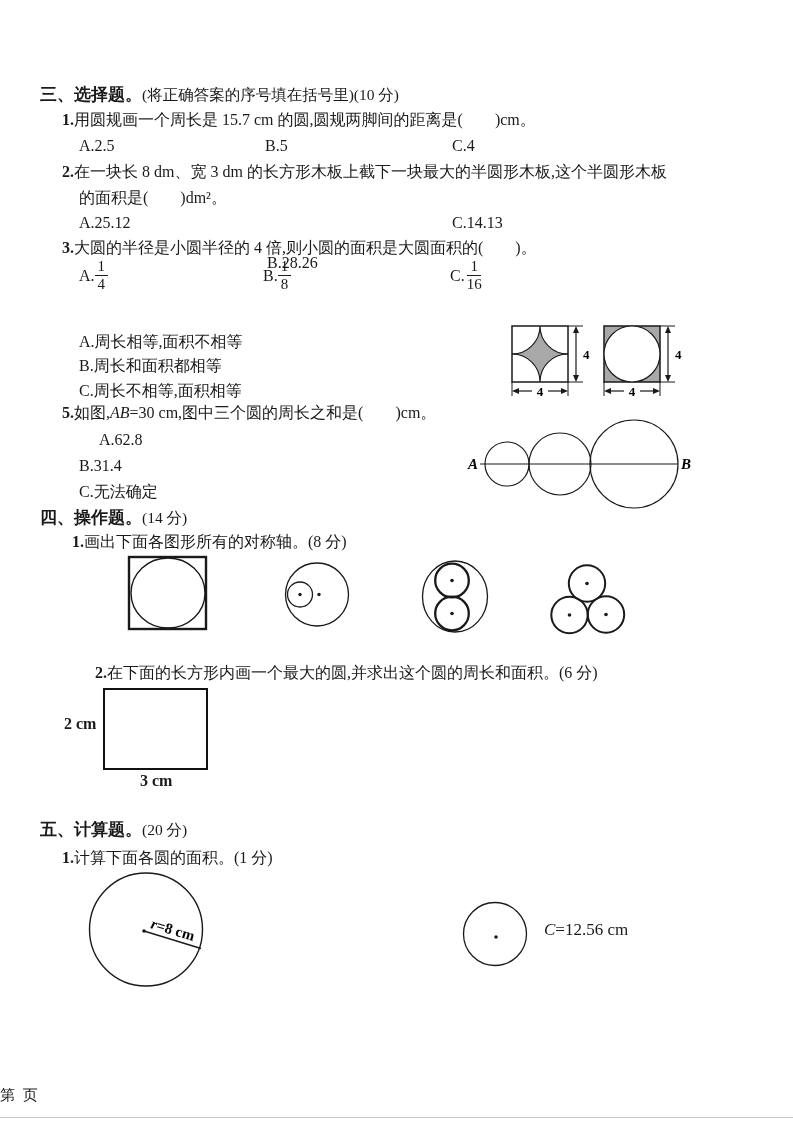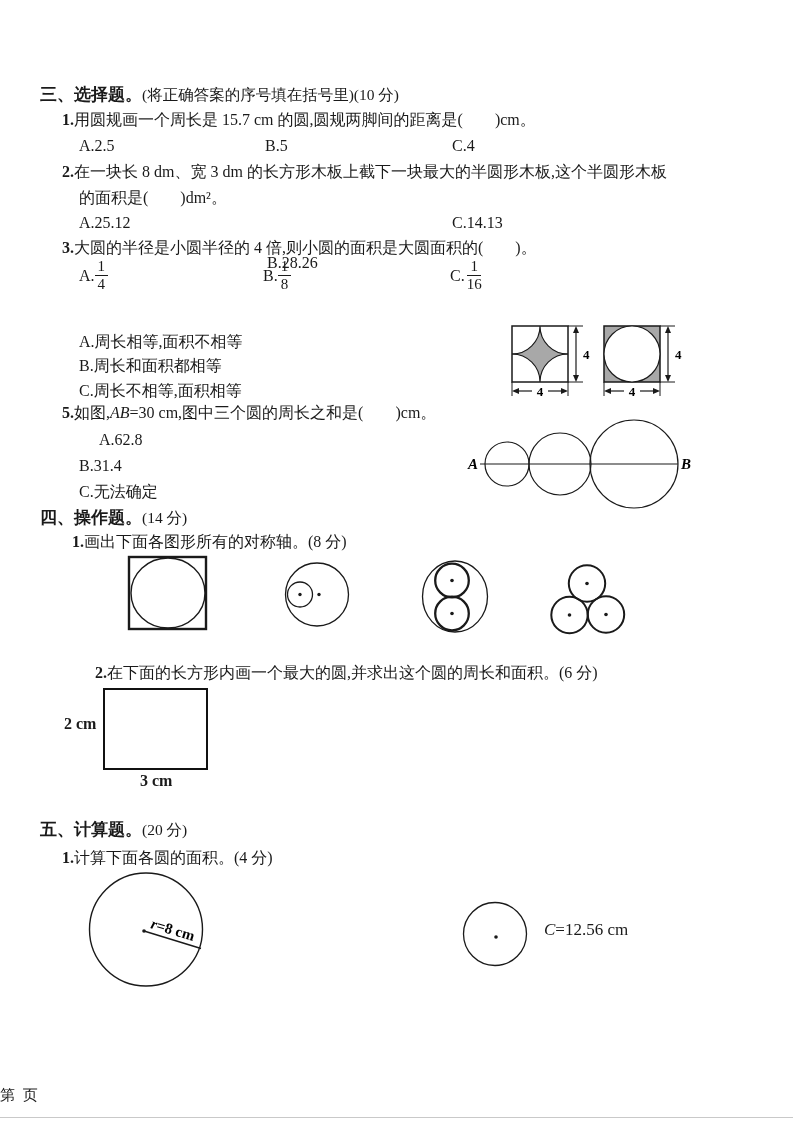--- a/index.html
+++ b/index.html
@@ -175,21 +175,21 @@
   </div>
 
   <div class="rect-fig" style="left:103px;top:688px;width:105px;height:82px;"></div>
   <div class="dim-text" style="left:64px;top:715px;">2 cm</div>
   <div class="dim-text" style="left:140px;top:772px;">3 cm</div>
 
   <div class="line" style="left:40px;top:819px;">
     <span class="sec-title">五、计算题。</span><span class="note">(20 分)</span>
   </div>
   <div class="line" style="left:62px;top:847px;">
-    <span class="qnum">1.</span><span>计算下面各圆的面积。(4 分)</span>
+    <span class="qnum">1.</span><span>计算下面各圆的面积。(1 分)</span>
   </div>
 
   <svg class="fig" style="left:88px;top:871px;" width="120" height="118" viewBox="0 0 120 118">
     <circle cx="58" cy="58.5" r="56.5" fill="none" stroke="#1a1a1a" stroke-width="1.4"></circle>
     <circle cx="56" cy="60" r="1.8" fill="#1a1a1a"></circle>
     <line x1="56" y1="60" x2="113" y2="77.5" stroke="#1a1a1a" stroke-width="1.4"></line>
     <text class="rlabel" x="62" y="57" transform="rotate(17 62 57)"><tspan class="rvar">r</tspan><tspan>=8 cm</tspan></text>
   </svg>
 
   <svg class="fig" style="left:462px;top:901px;" width="68" height="68" viewBox="0 0 68 68">

